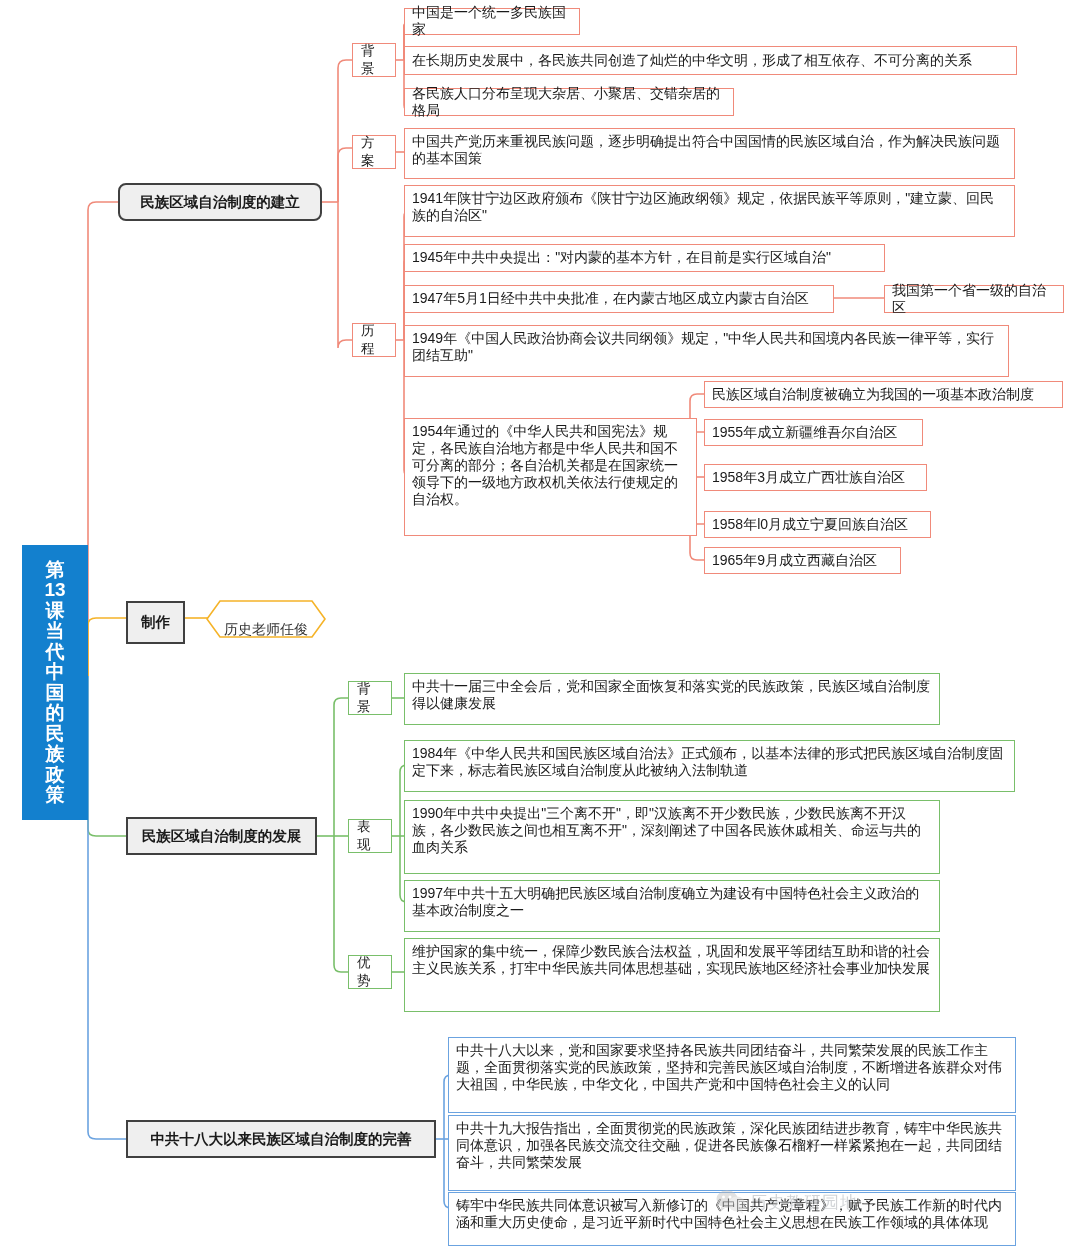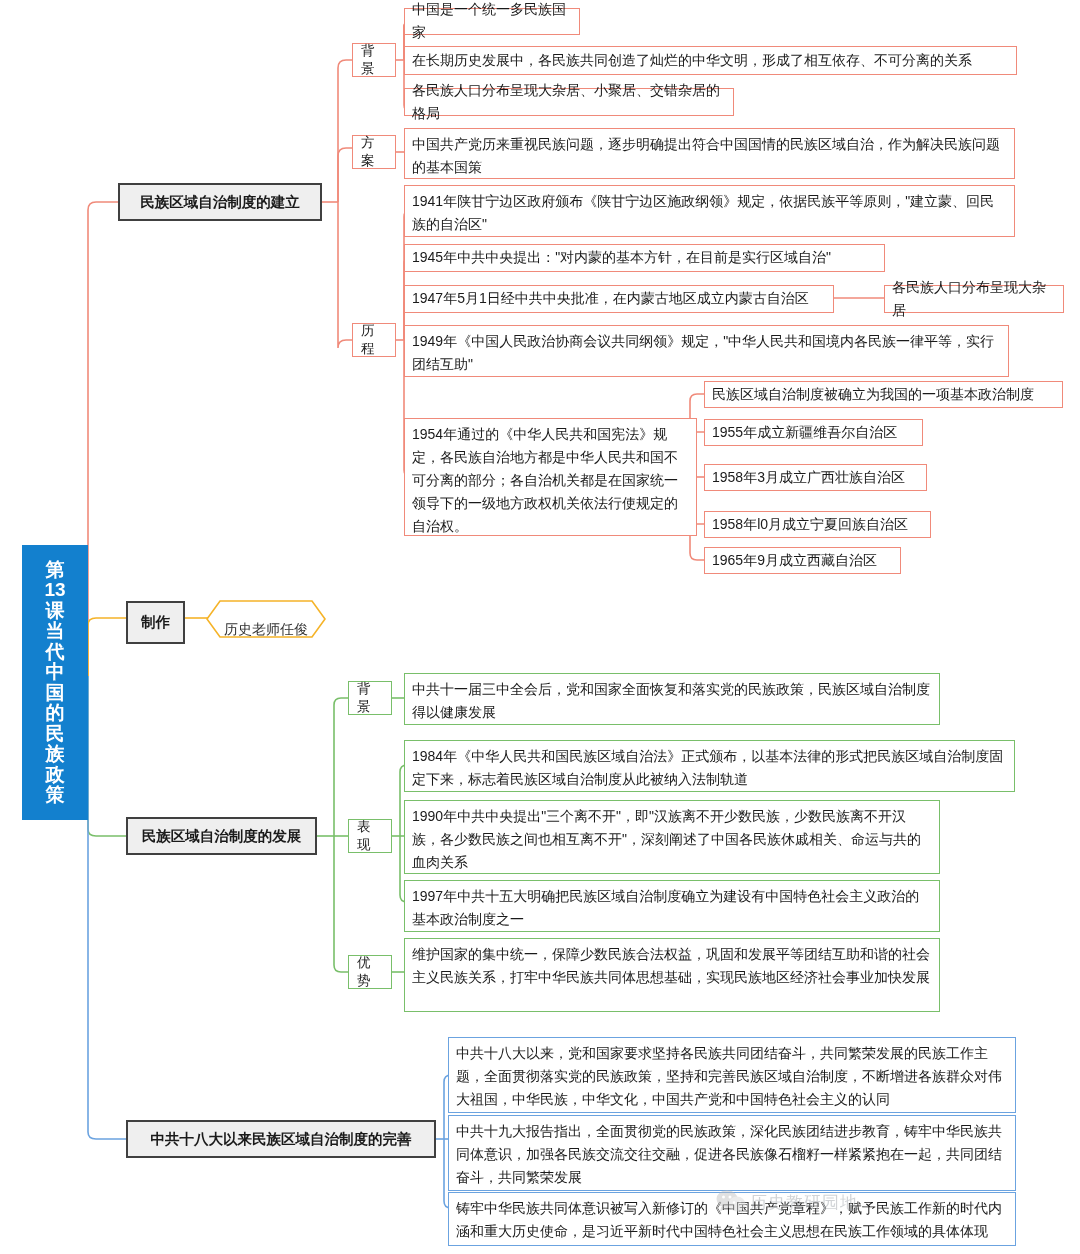--- a/index.html
+++ b/index.html
@@ -30,21 +30,21 @@
   
   .lab{
     background:#ffffff;font-size:13.5px;color:#222;
     display:flex;align-items:center;justify-content:center;
     padding:3px 8px;box-sizing:border-box;border:1px solid #f08a7a;
   }
   .lab.green{border-color:#79bf6a;}
 
   
   .leaf{
-    background:#ffffff;font-size:14px;line-height:23px;color:#1a1a1a;
+    background:#ffffff;font-size:14px;line-height:17px;color:#1a1a1a;
     padding:4px 7px 5px 7px;box-sizing:border-box;border:1px solid #f08a7a;
     display:flex;align-items:center;
   }
   .leaf.green{border-color:#79bf6a;}
   .leaf.blue{border-color:#6ba3e0;}
   .leaf.top{align-items:flex-start;}
 
   
   .lens{
     position:absolute;font-size:14px;color:#333;
@@ -123,36 +123,36 @@
       <path d="M444 1139 L444 1082 Q444 1075 451 1075 L448 1075" stroke="#6ba3e0"></path>
       <path d="M444 1139 L448 1139" stroke="#6ba3e0"></path>
       <path d="M444 1139 L444 1201 Q444 1208 451 1208 L448 1208" stroke="#6ba3e0"></path>
     </g>
   </svg>
 
   <div class="node root">
     <span class="rtext">第13课当代中国的民族政策</span>
   </div>
 
-  <div class="node topic" style="left:118px;top:183px;width:204px;height:38px;">民族区域自治制度的建立</div>
+  <div class="node topic" style="left:118px;top:183px;width:204px;height:38px;border-radius:8px;">民族区域自治制度的建立</div>
 
   <div class="node lab" style="left:352px;top:43px;width:44px;height:34px;">背景</div>
   <div class="node lab" style="left:352px;top:135px;width:44px;height:34px;">方案</div>
   <div class="node lab" style="left:352px;top:323px;width:44px;height:34px;">历程</div>
 
   <div class="node leaf" style="left:404px;top:8px;width:176px;height:27px;">中国是一个统一多民族国家</div>
   <div class="node leaf" style="left:404px;top:46px;width:613px;height:29px;">在长期历史发展中，各民族共同创造了灿烂的中华文明，形成了相互依存、不可分离的关系</div>
   <div class="node leaf" style="left:404px;top:88px;width:330px;height:28px;">各民族人口分布呈现大杂居、小聚居、交错杂居的格局</div>
 
   <div class="node leaf top" style="left:404px;top:128px;width:611px;height:51px;">中国共产党历来重视民族问题，逐步明确提出符合中国国情的民族区域自治，作为解决民族问题的基本国策</div>
 
   <div class="node leaf top" style="left:404px;top:185px;width:611px;height:52px;">1941年陕甘宁边区政府颁布《陕甘宁边区施政纲领》规定，依据民族平等原则，"建立蒙、回民族的自治区"</div>
   <div class="node leaf" style="left:404px;top:244px;width:481px;height:28px;">1945年中共中央提出："对内蒙的基本方针，在目前是实行区域自治"</div>
   <div class="node leaf" style="left:404px;top:285px;width:430px;height:28px;">1947年5月1日经中共中央批准，在内蒙古地区成立内蒙古自治区</div>
-  <div class="node leaf" style="left:884px;top:285px;width:180px;height:28px;">各民族人口分布呈现大杂居</div>
+  <div class="node leaf" style="left:884px;top:285px;width:180px;height:28px;">我国第一个省一级的自治区</div>
   <div class="node leaf top" style="left:404px;top:325px;width:605px;height:52px;">1949年《中国人民政治协商会议共同纲领》规定，"中华人民共和国境内各民族一律平等，实行团结互助"</div>
   <div class="node leaf top" style="left:404px;top:418px;width:293px;height:118px;">1954年通过的《中华人民共和国宪法》规定，各民族自治地方都是中华人民共和国不可分离的部分；各自治机关都是在国家统一领导下的一级地方政权机关依法行使规定的自治权。</div>
 
   <div class="node leaf" style="left:704px;top:381px;width:359px;height:27px;text-align:center;">民族区域自治制度被确立为我国的一项基本政治制度</div>
   <div class="node leaf" style="left:704px;top:419px;width:219px;height:27px;">1955年成立新疆维吾尔自治区</div>
   <div class="node leaf" style="left:704px;top:464px;width:223px;height:27px;">1958年3月成立广西壮族自治区</div>
   <div class="node leaf" style="left:704px;top:511px;width:227px;height:27px;">1958年l0月成立宁夏回族自治区</div>
   <div class="node leaf" style="left:704px;top:547px;width:197px;height:27px;">1965年9月成立西藏自治区</div>
 
   <div class="node topic" style="left:126px;top:601px;width:59px;height:43px;">制作</div>

